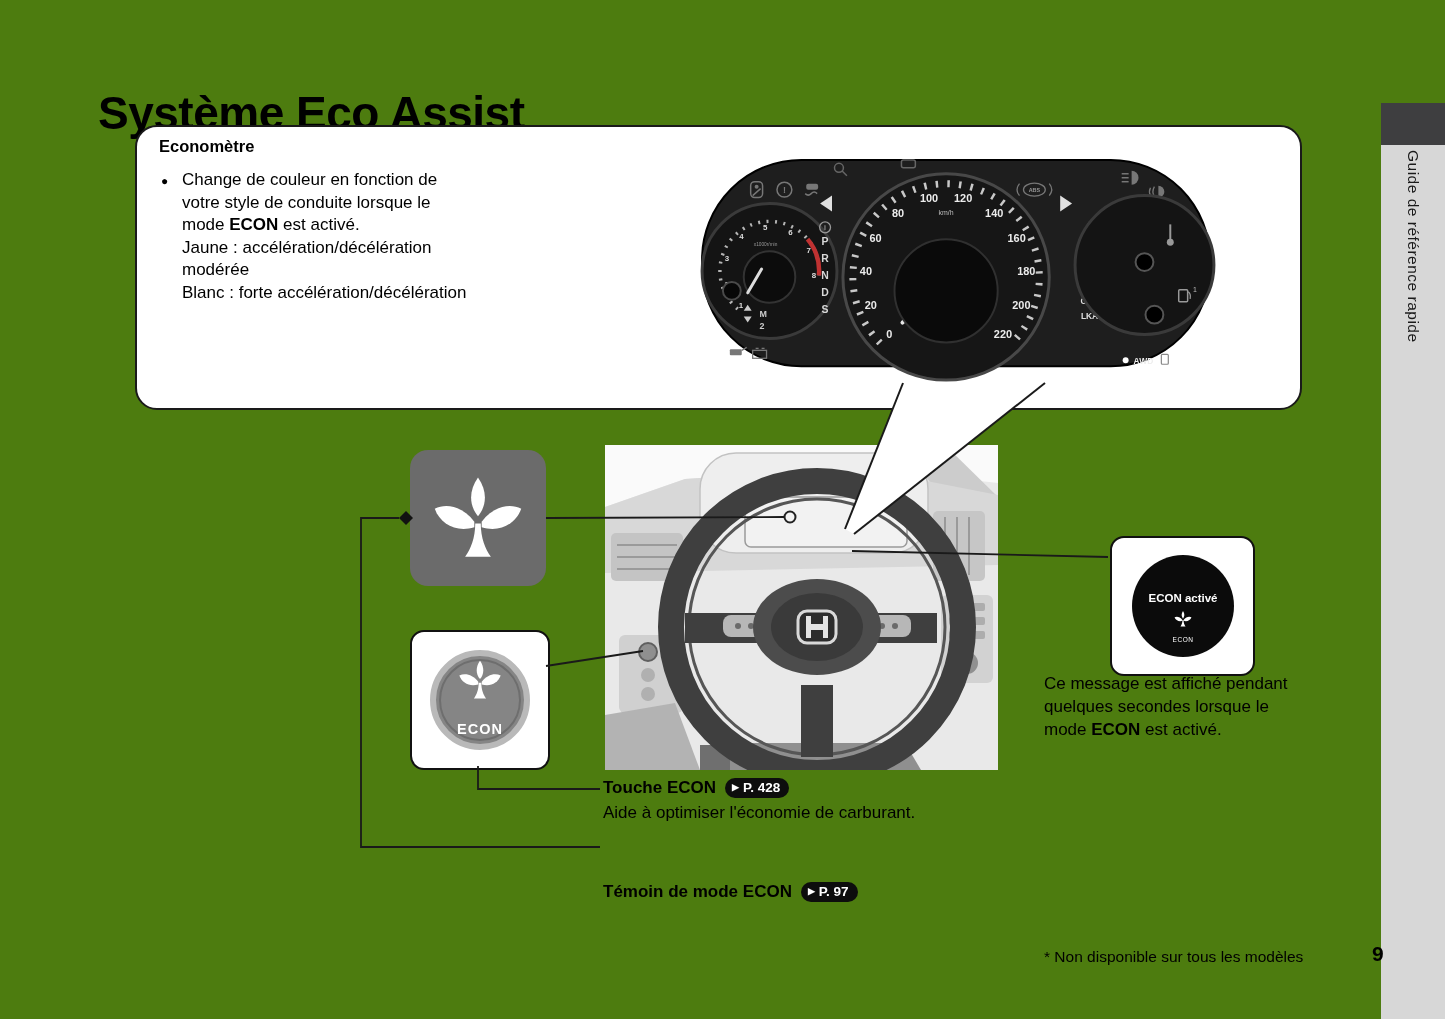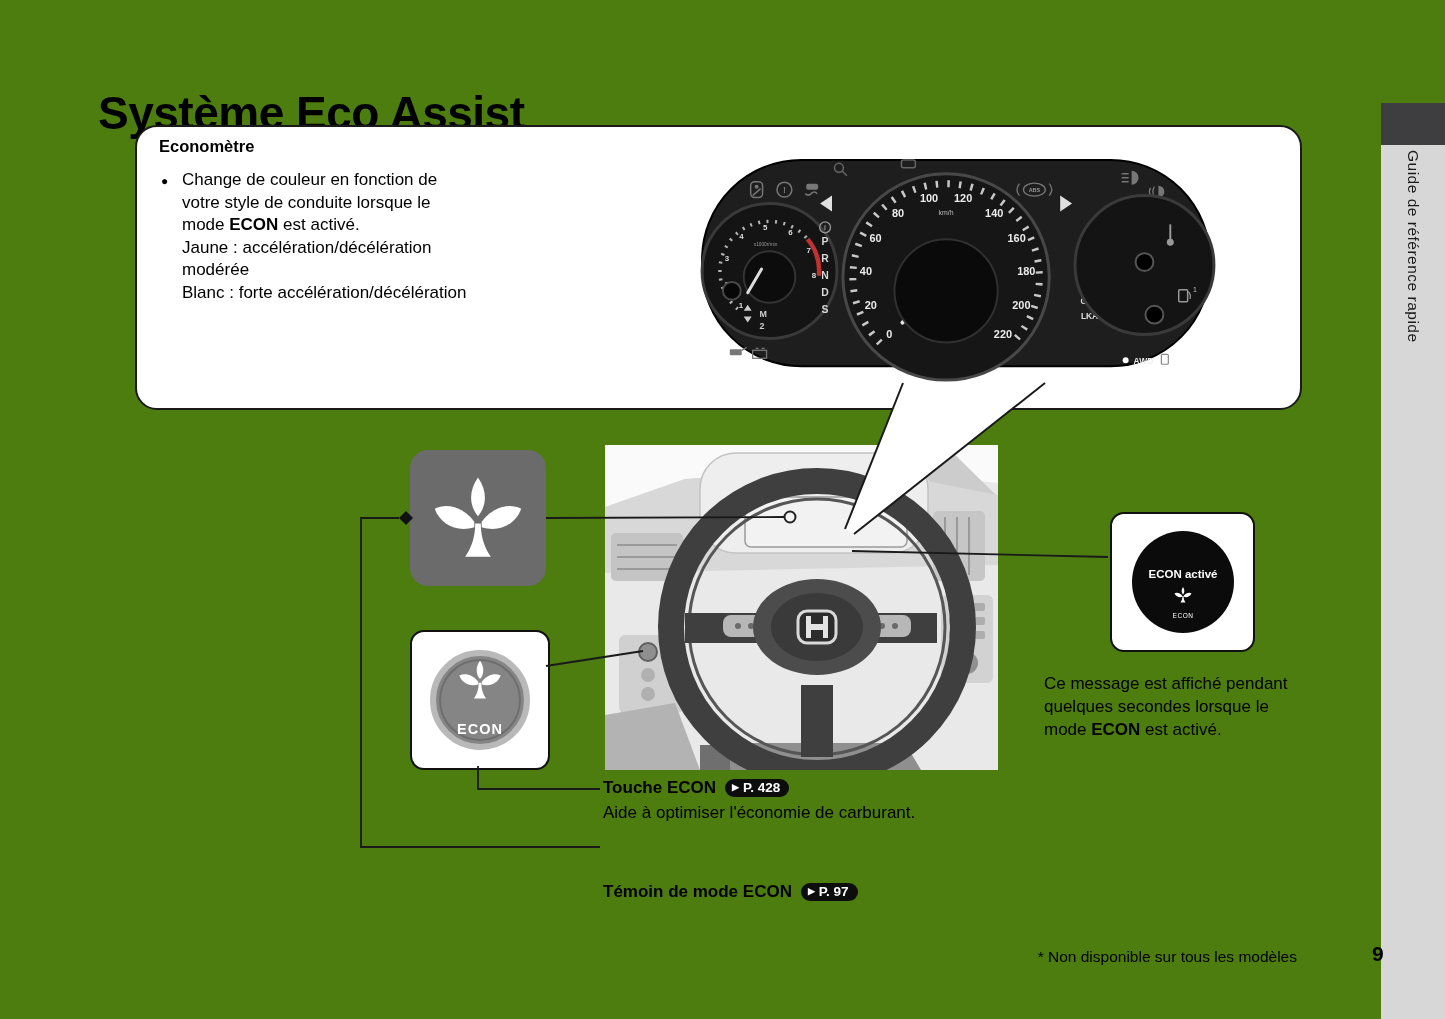--- a/index.html
+++ b/index.html
@@ -24,39 +24,39 @@
   .bullet-first::before{content:"●";position:absolute;left:0;top:1px;font-size:12px;}
   .bullet-cont{padding-left:21px;}
   .cluster-svg{left:563px;top:19px;width:516px;height:248px;overflow:visible;}
 
   
   .photo{left:605px;top:445px;width:393px;height:325px;z-index:10;}
   .leaf-box{left:410px;top:450px;width:136px;height:136px;background:#6b6b6b;border-radius:18px;
             display:flex;align-items:center;justify-content:center;z-index:20;}
   .econ-btn-box{left:410px;top:630px;width:136px;height:136px;background:#fff;border:2.5px solid #111;
             border-radius:14px;display:flex;align-items:center;justify-content:center;z-index:20;}
-  .msg-box{left:1110px;top:512px;width:141px;height:136px;background:#fff;border:2.5px solid #111;
+  .msg-box{left:1110px;top:536px;width:141px;height:136px;background:#fff;border:2.5px solid #111;
             border-radius:14px;display:flex;align-items:center;justify-content:center;z-index:20;}
 
   .overlay{left:0;top:0;width:1445px;height:1019px;z-index:40;pointer-events:none;}
 
   
   .note{left:1044px;top:672px;width:258px;font-size:17px;line-height:23px;z-index:35;}
-  .cap-row{display:flex;align-items:center;gap:9px;z-index:35;}
+  .cap-row{display:flex;gap:9px;z-index:35;}
   .cap-label{font-size:17px;font-weight:bold;white-space:nowrap;}
   .pill{background:#0d0d0d;color:#fff;border-radius:10px;padding:1px 9px 2px 7px;font-size:13.5px;
         font-weight:bold;display:inline-flex;align-items:center;gap:4px;white-space:nowrap;}
   .pill .arr{font-size:9px;line-height:1;}
   .cap-desc{font-size:17px;white-space:nowrap;z-index:35;}
   .touche-row{left:603px;top:778px;}
   .touche-desc{left:603px;top:803px;}
   .temoin-row{left:603px;top:836px;margin-top:46px;}
   .temoin-desc{left:603px;top:861px;}
 
-  .footnote{left:952px;top:948px;width:345px;text-align:right;font-size:15.5px;z-index:6;}
+  .footnote{left:1044px;top:948px;width:345px;font-size:15.5px;z-index:6;}
   .page-num{left:1372px;top:942px;font-size:21px;font-weight:bold;z-index:6;}
 </style>
 </head>
 <body>
 
 <svg width="0" height="0" style="position:absolute">
   <defs>
     <symbol id="leafplant" viewBox="0 0 100 100">
       <path d="M50 6 C40 20 40 36 50 48 C60 36 60 20 50 6 Z"></path>
       <path d="M46 54 C34 38 16 33 3 40 C9 57 27 66 46 60 Z"></path>

